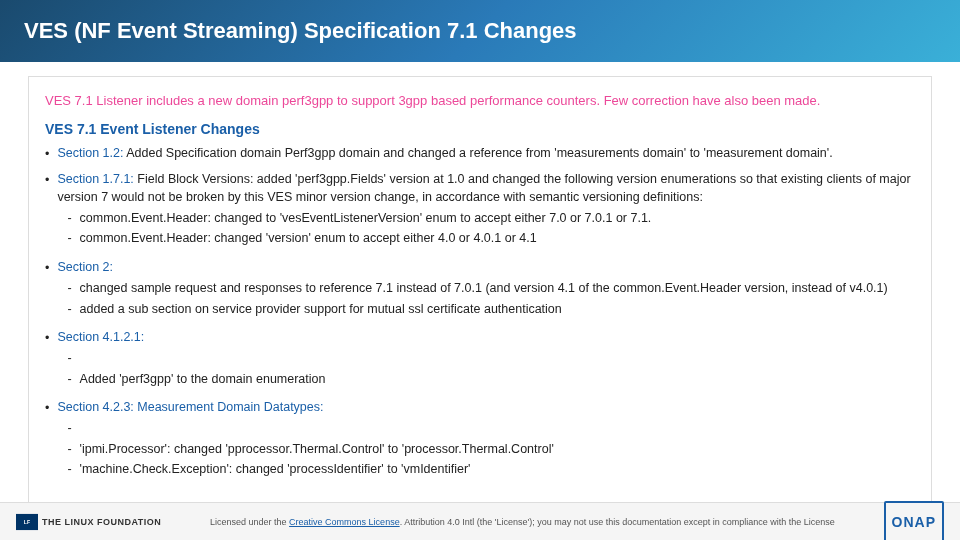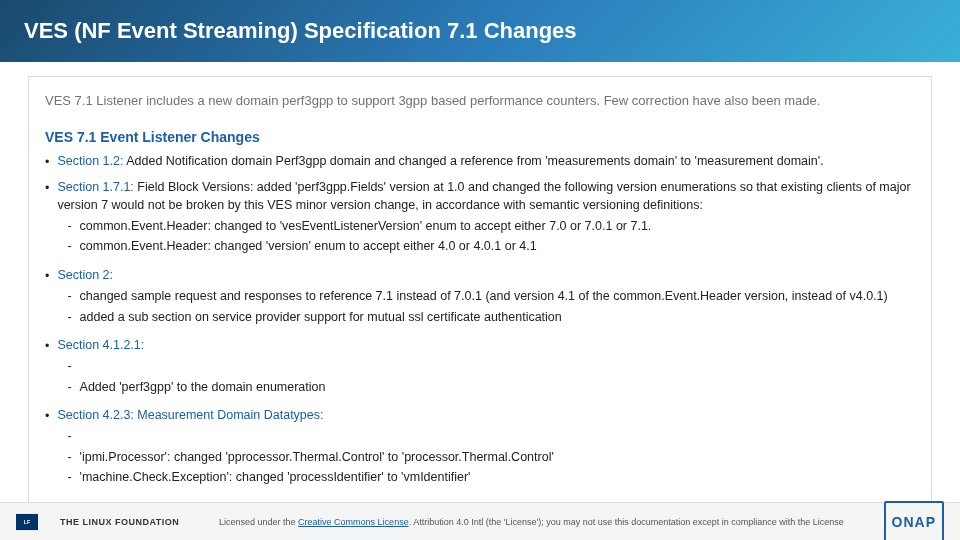--- a/index.html
+++ b/index.html
@@ -25,22 +25,22 @@
     }
 
     
     .main {
       padding: 14px 28px 10px 28px;
       background: #fff;
     }
 
     .intro-text {
       font-size: 13px;
-      color: #737373;
-      margin-bottom: 18px;
+      color: #ec4899;
+      margin-bottom: 10px;
       line-height: 1.5;
     }
 
     .section-title {
       font-size: 14px;
       font-weight: bold;
       color: #1a5fa8;
       margin-bottom: 7px;
     }
 
@@ -106,21 +106,21 @@
       border-top: 1px solid #ddd;
       display: flex;
       align-items: center;
       justify-content: space-between;
       padding: 0 16px;
     }
 
     .footer-logo-linux {
       display: flex;
       align-items: center;
-      gap: 22px;
+      gap: 4px;
     }
 
     .linux-logo-icon {
       width: 22px;
       height: 22px;
     }
 
     .footer-logo-text {
       font-size: 9px;
       font-weight: bold;
@@ -171,21 +171,21 @@
     <p class="intro-text">VES 7.1 Listener includes a new domain perf3gpp to support 3gpp based performance counters. Few correction have also been made.</p>
 
     <div class="section-title">VES 7.1 Event Listener Changes</div>
 
     <ul class="bullet-list">
 
       <li>
         <span class="bullet-dot">•</span>
         <span class="li-content">
           <span class="section-link">Section 1.2:</span>
-          <span> Added Notification domain Perf3gpp domain and changed a reference from 'measurements domain' to 'measurement domain'.</span>
+          <span> Added Specification domain Perf3gpp domain and changed a reference from 'measurements domain' to 'measurement domain'.</span>
         </span>
       </li>
 
       <li>
         <span class="bullet-dot">•</span>
         <span class="li-content">
           <span class="section-link">Section 1.7.1:</span>
           <span> Field Block Versions: added 'perf3gpp.Fields' version at 1.0 and changed the following version enumerations so that existing clients of major version 7 would not be broken by this VES minor version change, in accordance with semantic versioning definitions:</span>
           <ul class="sub-list">
             <li>

